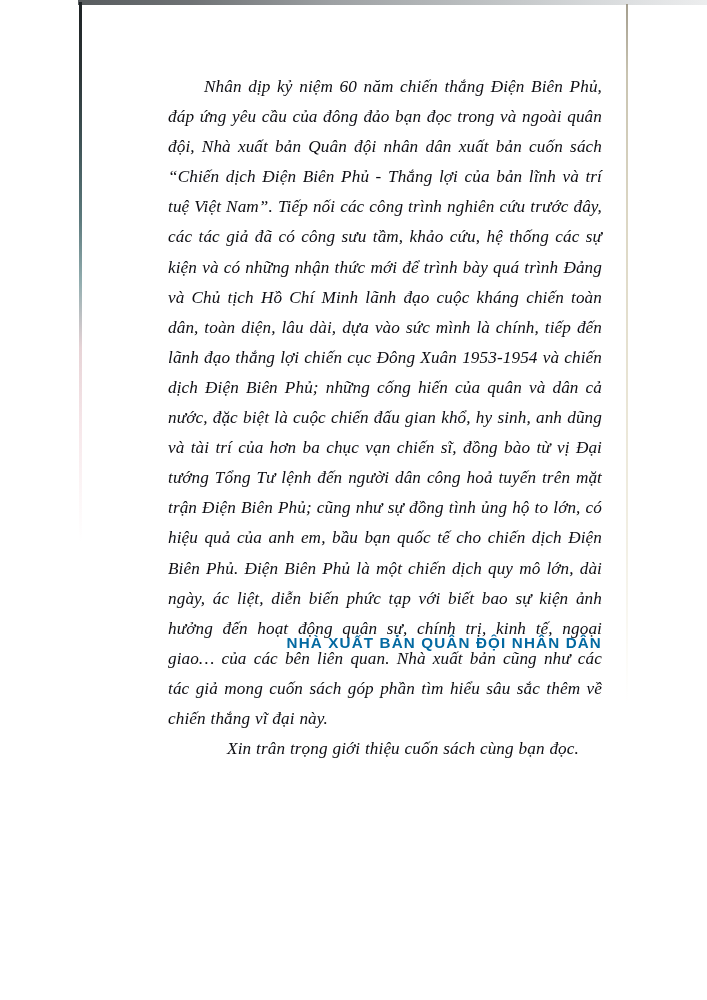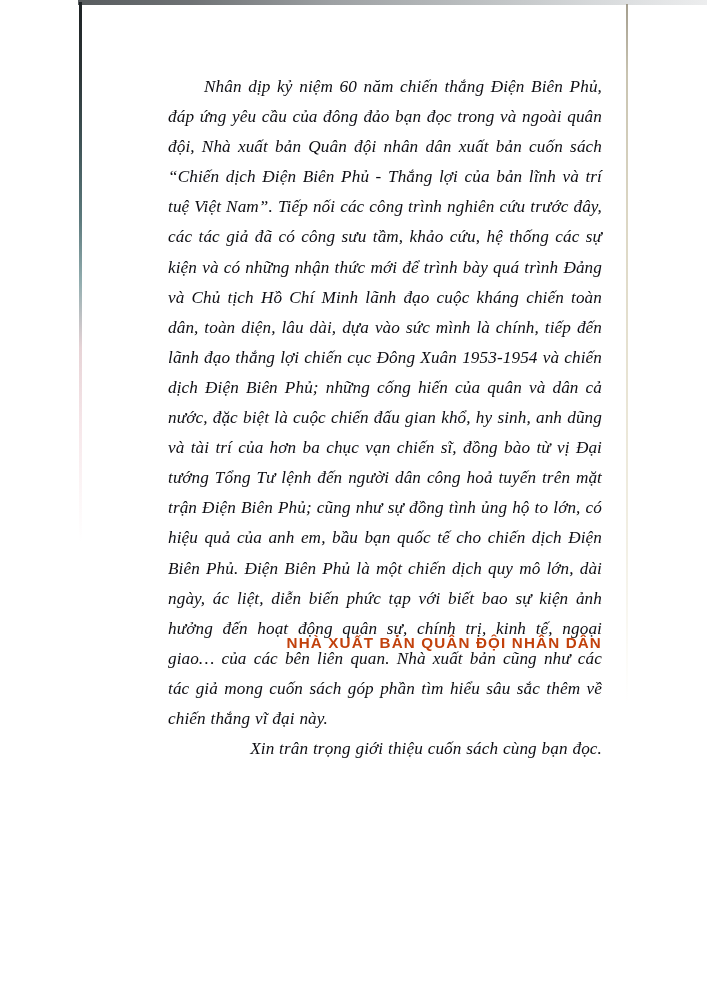--- a/index.html
+++ b/index.html
@@ -74,34 +74,34 @@
     text-indent: 36px;
     letter-spacing: .1px;
     word-spacing: .4px;
   }
 
   .body-paragraph + .body-paragraph {
     margin-top: 0;
   }
 
   .body-paragraph:last-of-type {
-    text-align: right;
+    text-align: center;
   }
 
   .signature {
     position: absolute;
     left: 168px;
     top: 634px;
     width: 434px;
     text-align: right;
     font-family: "Liberation Sans", "DejaVu Sans", sans-serif;
     font-size: 15.2px;
     font-weight: 600;
     letter-spacing: 1.15px;
-    color: #c2410c;
+    color: #0369a1;
     white-space: nowrap;
   }
 
   
   .page-number {
     position: absolute;
     left: 151px;
     top: 913px;
     font-size: 15.5px;
     font-weight: bold;

